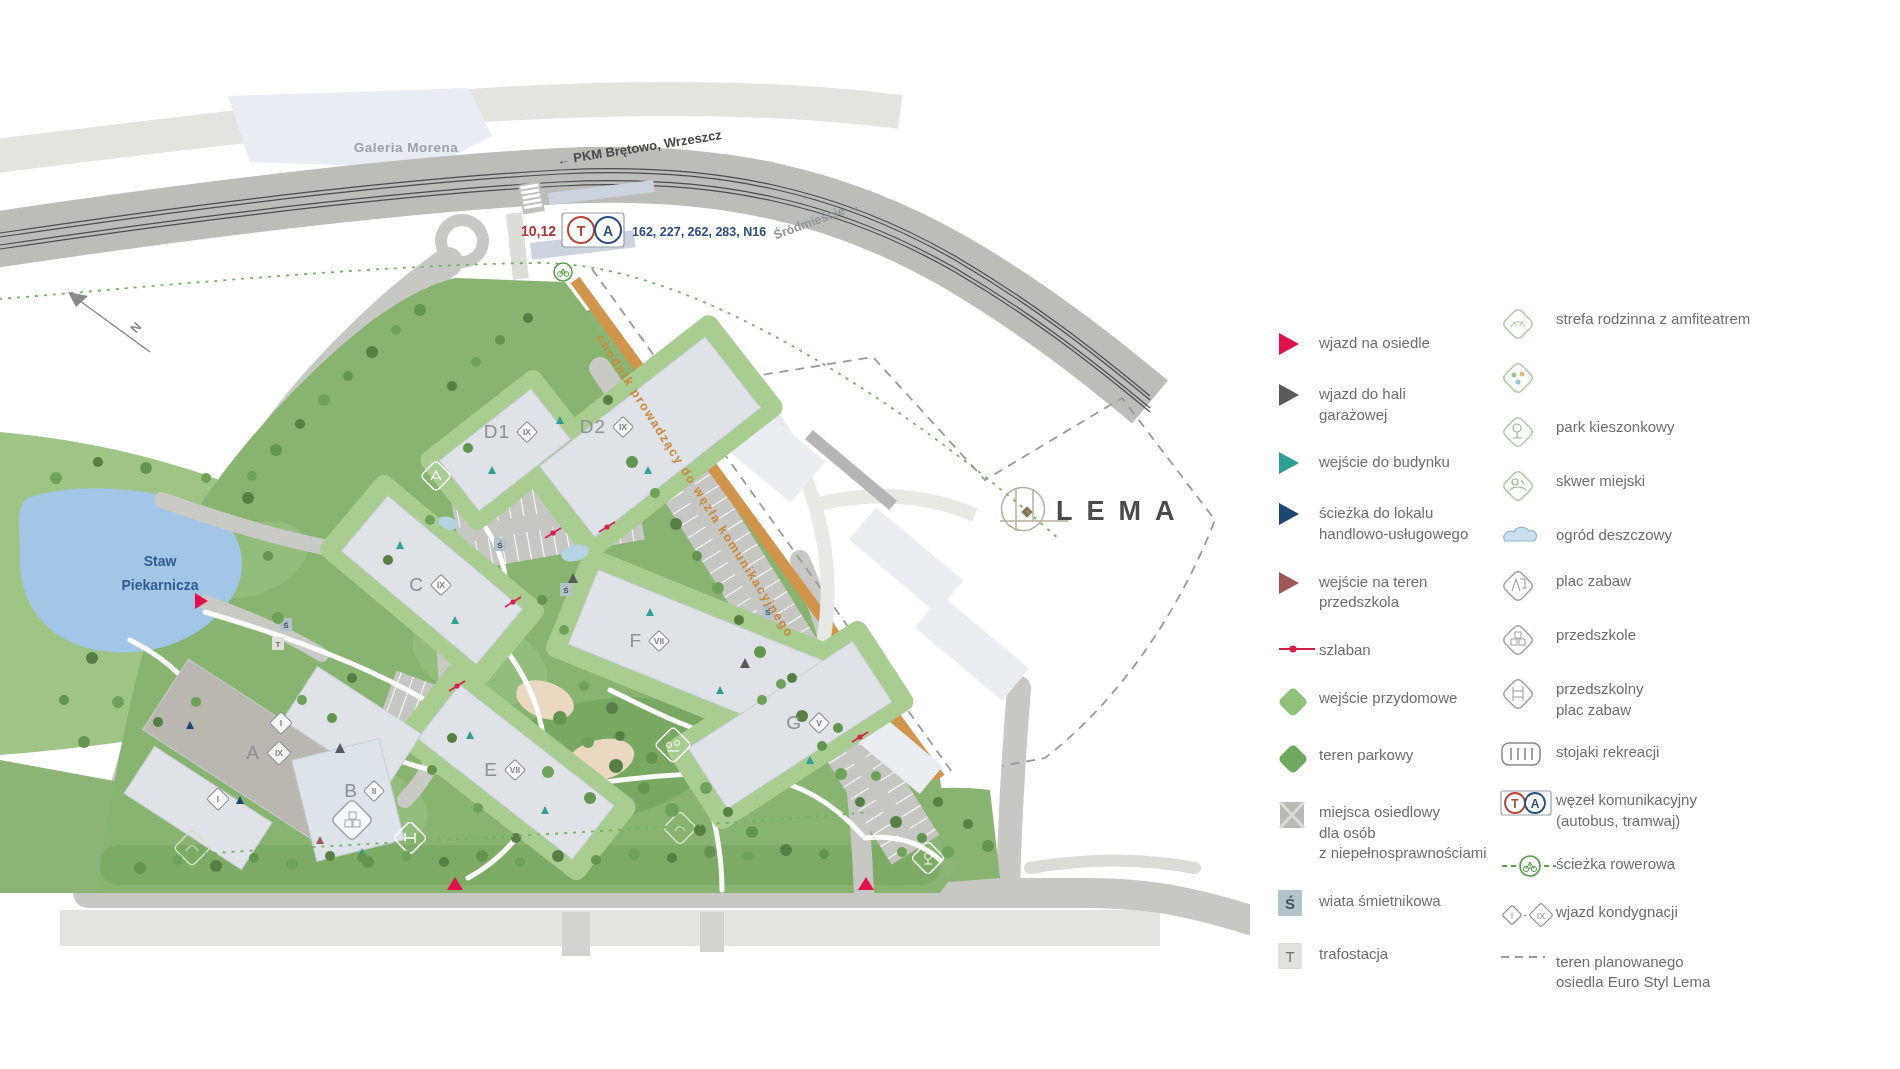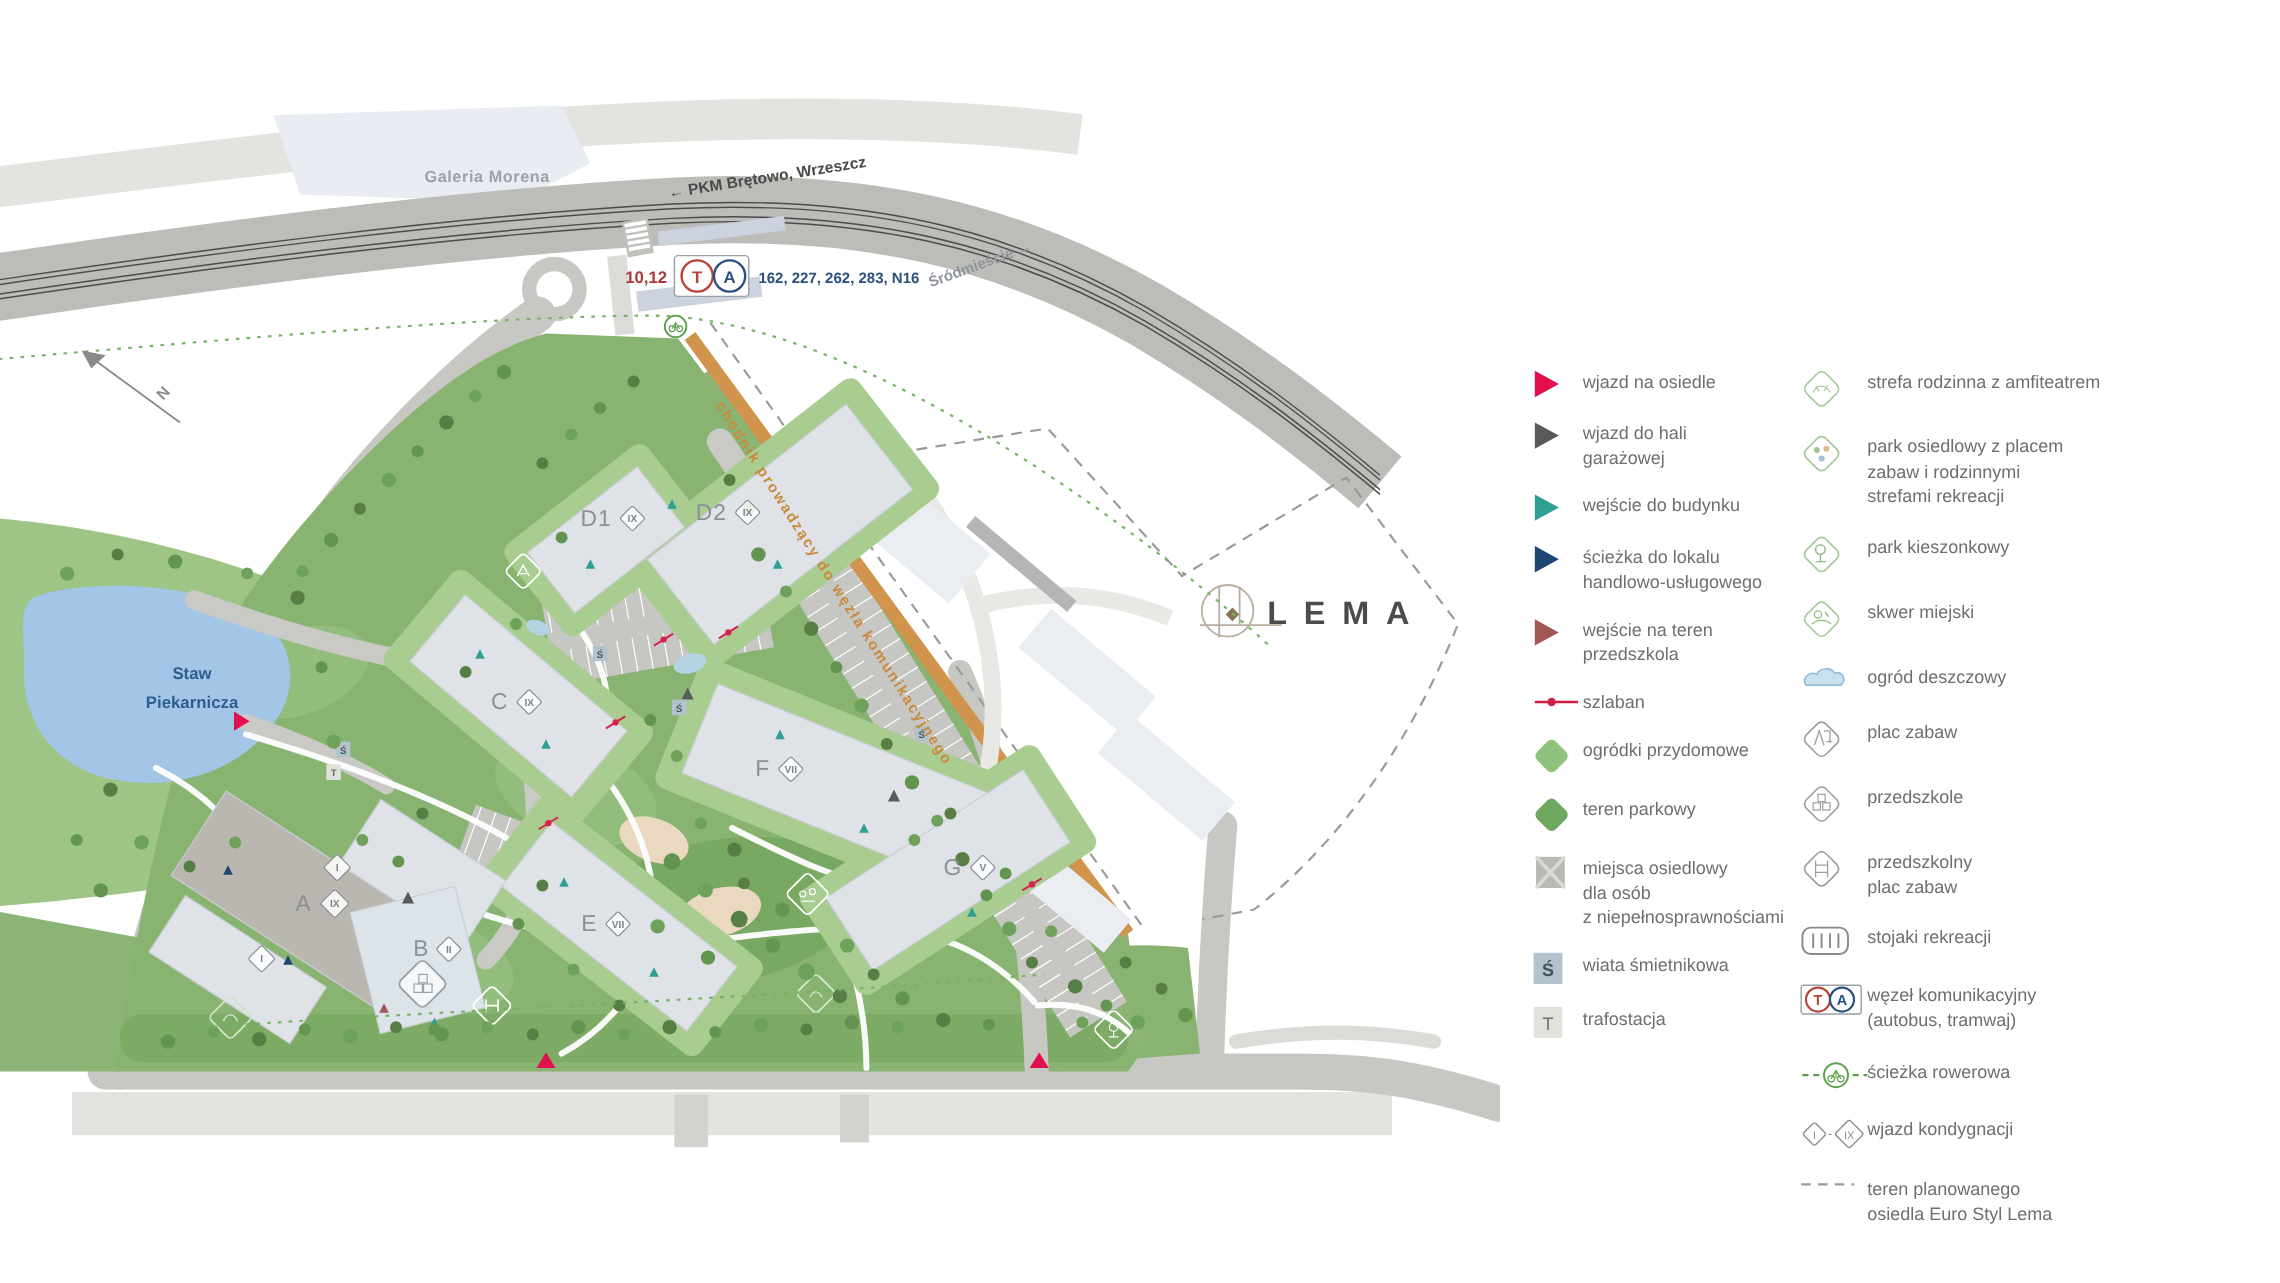--- a/index.html
+++ b/index.html
@@ -5,21 +5,21 @@
   html,body{margin:0;padding:0;background:#fff;}
   body{width:1900px;height:1069px;position:relative;overflow:hidden;
        font-family:"Liberation Sans",sans-serif;}
   #stage{position:absolute;left:0;top:0;width:1900px;height:1069px;background:#fff;}
   #map-svg{position:absolute;left:0;top:0;}
   
   .legend-col{position:absolute;top:306px;}
   #legend-col1{left:1277px;width:230px;}
   #legend-col2{left:1500px;width:340px;}
   .li{display:flex;align-items:flex-start;}
-  #legend-col1 .li{margin-bottom:16px;}
+  #legend-col1 .li{margin-bottom:16px;margin-top:24px;}
   #legend-col2 .li{margin-bottom:19px;}
   .ic{flex:0 0 auto;display:flex;justify-content:flex-start;padding-top:1px;}
   #legend-col1 .ic{width:42px;}
   #legend-col2 .ic{width:56px;}
   .lbl{font-size:15px;line-height:1.38;color:#6f6f6f;white-space:pre-line;padding-top:3px;}
   
   text{font-family:"Liberation Sans",sans-serif;}
   .blbl{font-size:19px;fill:#8b9095;letter-spacing:1px;}
   .bnum{font-size:8.5px;fill:#7f858a;font-weight:bold;}
   .t1{fill:#639551}.t2{fill:#6ea25b}.t3{fill:#577f45}
@@ -556,21 +556,21 @@
           </svg>
         </span>
     <span class="lbl">szlaban</span>
   </div>
   <div class="li">
     <span class="ic">
           <svg width="32" height="32">
             <rect x="-11" y="-11" width="22" height="22" rx="5" transform="translate(16,16) rotate(45)" fill="#8fc17d"></rect>
           </svg>
         </span>
-    <span class="lbl">ogródki przydomowe</span>
+    <span class="lbl">wejście przydomowe</span>
   </div>
   <div class="li">
     <span class="ic">
           <svg width="32" height="32">
             <rect x="-11" y="-11" width="22" height="22" rx="5" transform="translate(16,16) rotate(45)" fill="#6da85e"></rect>
           </svg>
         </span>
     <span class="lbl">teren parkowy</span>
   </div>
   <div class="li">
@@ -616,23 +616,20 @@
   </div>
   <div class="li">
     <span class="ic">
           <svg width="36" height="34">
             <rect x="-11.5" y="-11.5" width="23" height="23" rx="5" transform="translate(18,17) rotate(45)" fill="none" stroke="#a6cb9a" stroke-width="1.4"></rect>
             <circle cx="14" cy="14" r="2.5" fill="#9fc48f"></circle>
             <circle cx="22" cy="13" r="2.5" fill="#e0b98a"></circle>
             <circle cx="18" cy="21" r="2.5" fill="#9bc0d8"></circle>
           </svg>
         </span>
-    <span class="lbl">park osiedlowy z placem
-zabaw i rodzinnymi
-strefami rekreacji</span>
   </div>
   <div class="li">
     <span class="ic">
           <svg width="36" height="34">
             <rect x="-11.5" y="-11.5" width="23" height="23" rx="5" transform="translate(18,17) rotate(45)" fill="none" stroke="#a6cb9a" stroke-width="1.4"></rect>
             <circle cx="17" cy="13" r="4" fill="none" stroke="#8fbc80" stroke-width="1.2"></circle>
             <path d="M17,17 V23 M13,23 H22" stroke="#8fbc80" stroke-width="1.2" fill="none"></path>
           </svg>
         </span>
     <span class="lbl">park kieszonkowy</span>

